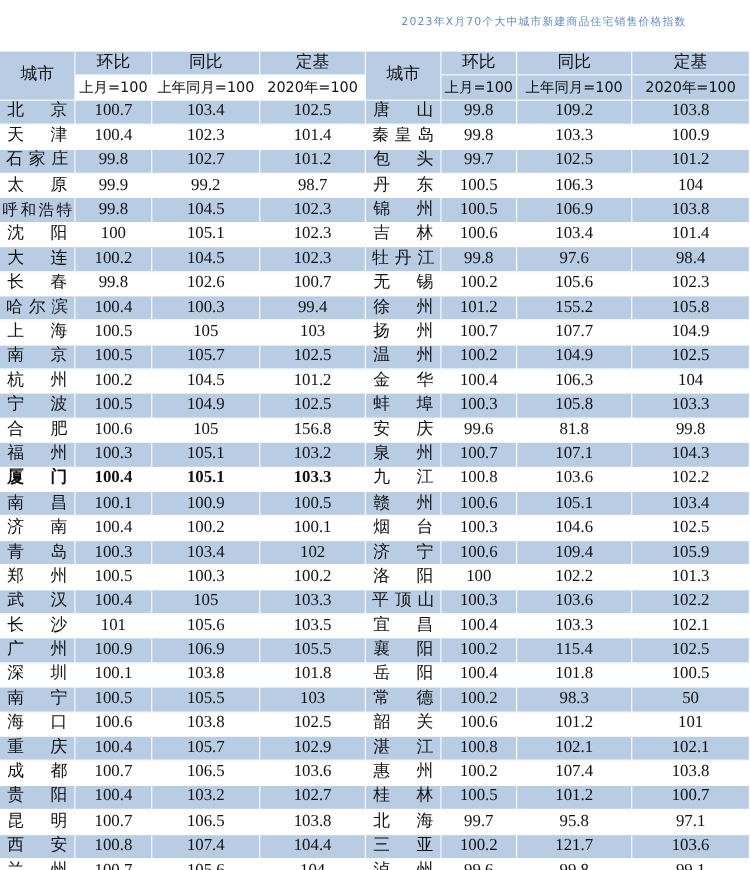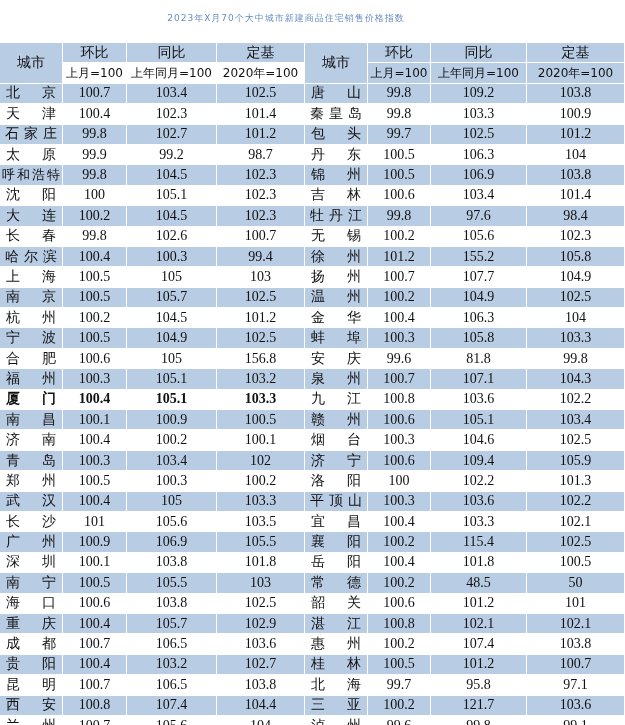--- a/index.html
+++ b/index.html
@@ -1,19 +1,19 @@
 <!DOCTYPE html>
 <html><head>
 <meta charset="utf-8">
 <style>
   html, body { margin: 0; padding: 0; background: #ffffff; }
   body { width: 625px; height: 725px; overflow: hidden; position: relative; font-family: "DejaVu Sans", sans-serif; }
   .title {
     position: absolute; left: 0; top: 12px; width: 572px; height: 16px;
-    text-align: center; font-size: 9px; color: #4a78b8; letter-spacing: 1px;
+    text-align: right; font-size: 9px; color: #4a78b8; letter-spacing: 1px;
     white-space: nowrap; opacity: 0.85;
   }
   table.grid {
     position: absolute; left: 0; top: 43px; border-collapse: separate; border-spacing: 0;
     table-layout: fixed; width: 625px;
   }
   table.grid td {
     padding: 0; height: 19.4px; text-align: center; vertical-align: middle;
     font-family: "Liberation Serif", serif; font-size: 14px; color: #111;
     border-right: 1px solid #ffffff; border-bottom: 1px solid #ffffff;
@@ -554,21 +554,21 @@
         <td>100.5</td>
         <td>105.5</td>
         <td>103</td>
         <td class="city">
           <span style="letter-spacing: 0px; display: flex; justify-content: space-between; padding: 0px 4px;">
             <span>常</span>
             <span>德</span>
           </span>
         </td>
         <td>100.2</td>
-        <td>48.5</td>
+        <td>98.3</td>
         <td>50</td>
       </tr>
       <tr class="white">
         <td class="city">
           <span style="letter-spacing: 0px; display: flex; justify-content: space-between; padding: 0px 4px;">
             <span>海</span>
             <span>口</span>
           </span>
         </td>
         <td>100.6</td>

